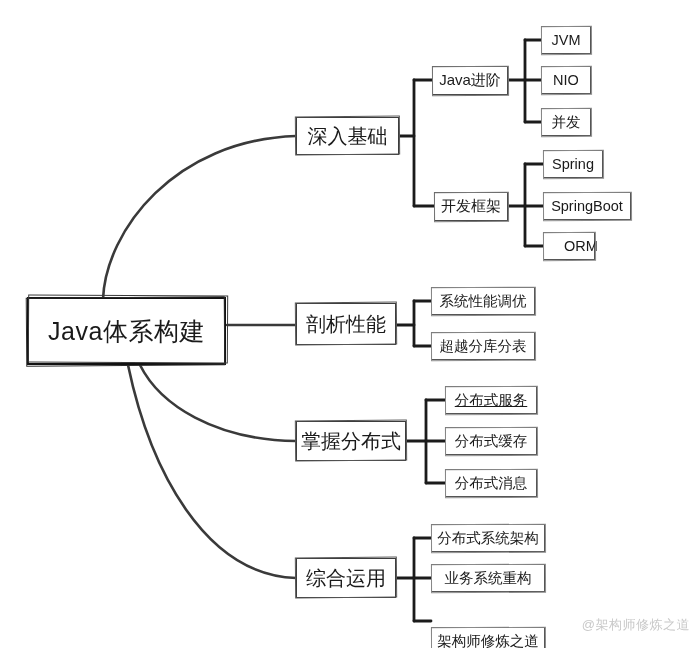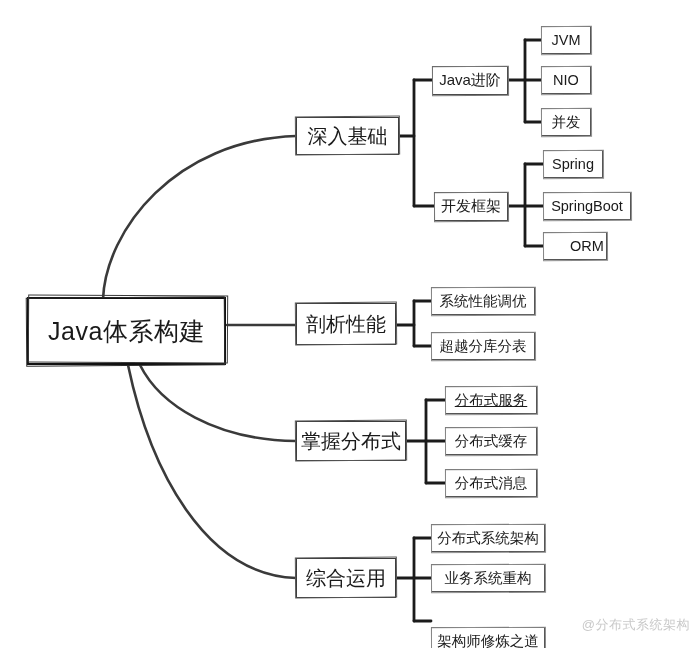--- a/index.html
+++ b/index.html
@@ -96,30 +96,30 @@
   <div class="node branch" style="left:296px;top:117px;width:103px;height:38px;">深入基础</div>
 
   <div class="node mid" style="left:432px;top:66px;width:76px;height:29px;">Java进阶</div>
   <div class="node leaf" style="left:541px;top:26px;width:50px;height:28px;">JVM</div>
   <div class="node leaf" style="left:541px;top:66px;width:50px;height:28px;">NIO</div>
   <div class="node leaf" style="left:541px;top:108px;width:50px;height:28px;">并发</div>
 
   <div class="node mid" style="left:434px;top:192px;width:74px;height:29px;">开发框架</div>
   <div class="node leaf" style="left:543px;top:150px;width:60px;height:28px;">Spring</div>
   <div class="node leaf" style="left:543px;top:192px;width:88px;height:28px;">SpringBoot</div>
-  <div class="node leaf" style="left:543px;top:232px;width:64px;height:28px;padding-left:24px;">ORM</div>
+  <div class="node leaf" style="left:543px;top:232px;width:52px;height:28px;padding-left:24px;">ORM</div>
 
   <div class="node branch" style="left:296px;top:303px;width:100px;height:42px;">剖析性能</div>
   <div class="node leaf" style="left:431px;top:287px;width:104px;height:28px;">系统性能调优</div>
   <div class="node leaf" style="left:431px;top:332px;width:104px;height:28px;">超越分库分表</div>
 
   <div class="node branch" style="left:296px;top:421px;width:110px;height:40px;">掌握分布式</div>
   <div class="node leaf" style="left:445px;top:386px;width:92px;height:28px;text-decoration:underline;">分布式服务</div>
   <div class="node leaf" style="left:445px;top:427px;width:92px;height:28px;">分布式缓存</div>
   <div class="node leaf" style="left:445px;top:469px;width:92px;height:28px;">分布式消息</div>
 
   <div class="node branch" style="left:296px;top:558px;width:100px;height:40px;">综合运用</div>
   <div class="node leaf" style="left:431px;top:524px;width:114px;height:28px;">分布式系统架构</div>
   <div class="node leaf" style="left:431px;top:564px;width:114px;height:28px;">业务系统重构</div>
   <div class="node leaf" style="left:431px;top:607px;width:114px;height:28px;margin-top:20px;">架构师修炼之道</div>
 
-  <div class="watermark">@分布式系统架构</div>
+  <div class="watermark">@架构师修炼之道</div>
 </div>
 
 </body></html>

